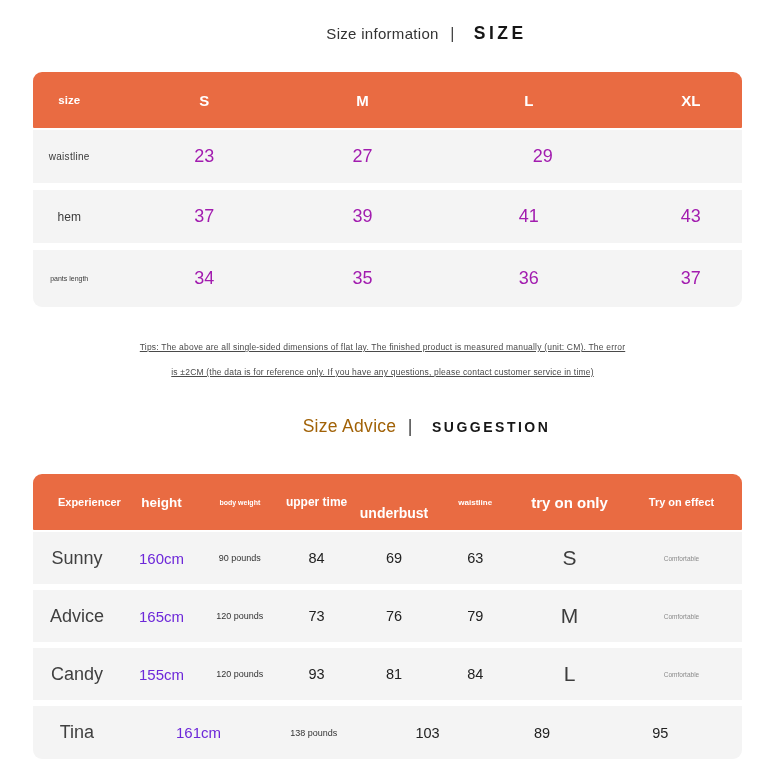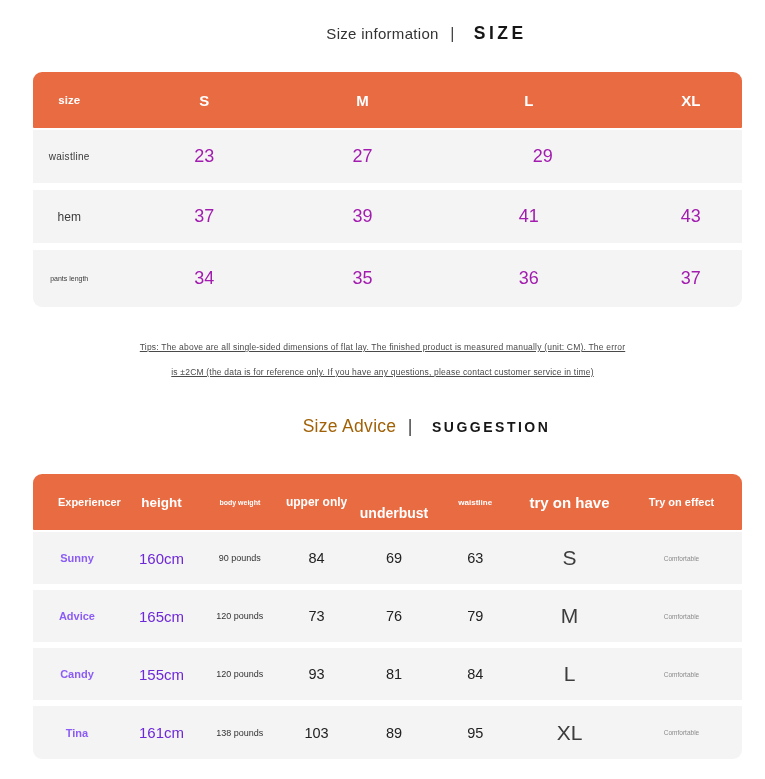--- a/index.html
+++ b/index.html
@@ -57,31 +57,31 @@
   .lbl-hem       { font-size: 12px; }
   .lbl-pants     { font-size: 7px; }
   .t1-value  { font-size: 18px; color: #a21caf; }
   .t1-v-xl   { padding-left: 28px; }
 
   
   .t2-cols { grid-template-columns: 12.4% 11.45% 10.65% 11% 10.85% 12.05% 14.55% 17.05%; }
   .table-2 { top: 474px; }
   .table-2 .tbl-row { height: 52px; margin-top: 6px; }
   .table-2 .tbl-row.first { margin-top: 2px; }
-  .table-2 .tbl-row.last { height: 53px; }
+  .table-2 .tbl-row.last { height: 53px; gap: 37px; }
   .t2-h { font-weight: bold; }
   .h-experiencer { font-size: 11px; text-align: right; }
   .h-height      { font-size: 13.5px; }
   .h-weight      { font-size: 7px; }
   .h-upperbust   { font-size: 12px; }
   .h-underbust   { font-size: 14px; margin-top: 22px; }
   .h-waistline   { font-size: 8px; }
   .h-trysize     { font-size: 15px; }
   .h-tryeffect   { font-size: 11px; }
-  .c-name   { font-size: 11px; font-weight: bold; color: #8b5cf6; }
+  .c-name   { font-size: 18px; font-weight: normal; color: #404040; }
   .c-height { font-size: 15px; color: #6d28d9; }
   .c-weight { font-size: 9px; color: #333; }
   .c-num    { font-size: 14.5px; color: #222; }
   .c-size   { font-size: 21px; color: #3d3d3d; font-weight: 400; }
   .c-effect { font-size: 6.5px; color: #8a8a8a; }
 
   
   .tips { position: absolute; top: 335px; left: 0; width: 100%; text-align: center; color: #4a4a4a; }
   .tips-line { font-size: 8.5px; line-height: 25px; letter-spacing: 0.2px; text-decoration: underline; }
 </style>
@@ -138,24 +138,24 @@
     <span class="title-prefix">Size Advice</span>
     <span class="title-bar">|</span>
     <span class="title-accent">SUGGESTION</span>
   </div>
 
   <div class="tbl table-2">
     <div class="tbl-header t2-cols">
       <div class="t2-h h-experiencer">Experiencer</div>
       <div class="t2-h h-height">height</div>
       <div class="t2-h h-weight">body weight</div>
-      <div class="t2-h h-upperbust">upper only</div>
+      <div class="t2-h h-upperbust">upper time</div>
       <div class="t2-h h-underbust">underbust</div>
       <div class="t2-h h-waistline">waistline</div>
-      <div class="t2-h h-trysize">try on have</div>
+      <div class="t2-h h-trysize">try on only</div>
       <div class="t2-h h-tryeffect">Try on effect</div>
     </div>
 
     <div class="tbl-row t2-cols first">
       <div class="c-name">Sunny</div>
       <div class="c-height">160cm</div>
       <div class="c-weight">90 pounds</div>
       <div class="c-num">84</div>
       <div class="c-num">69</div>
       <div class="c-num">63</div>

